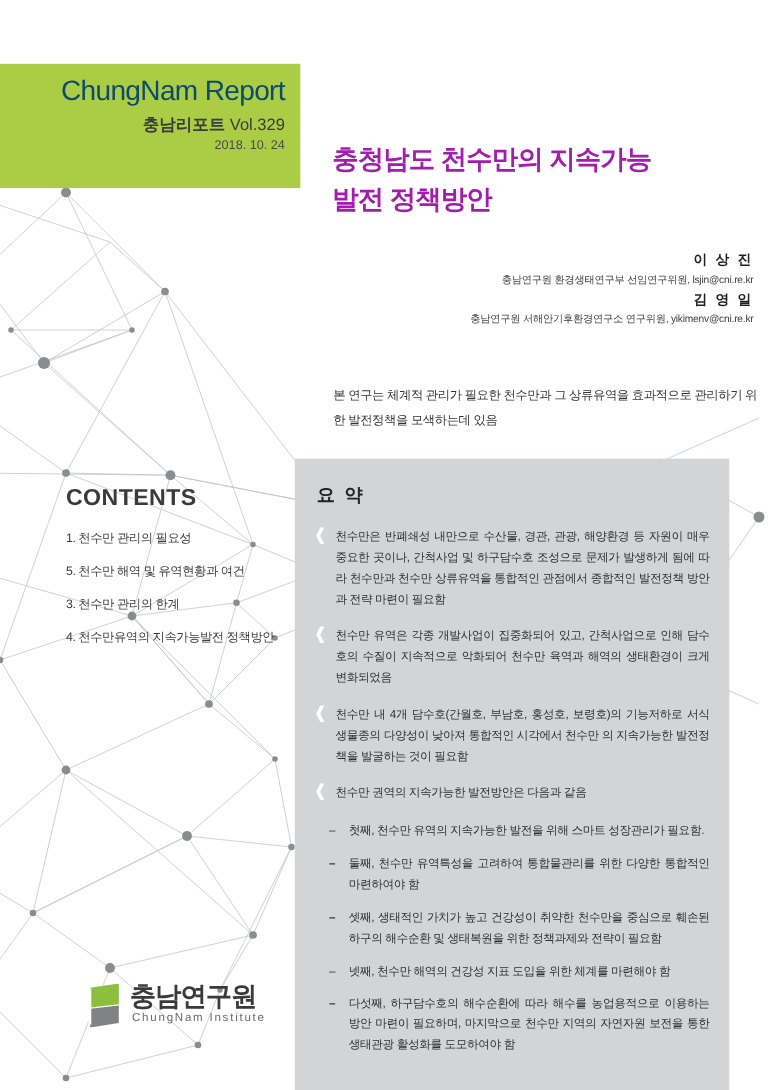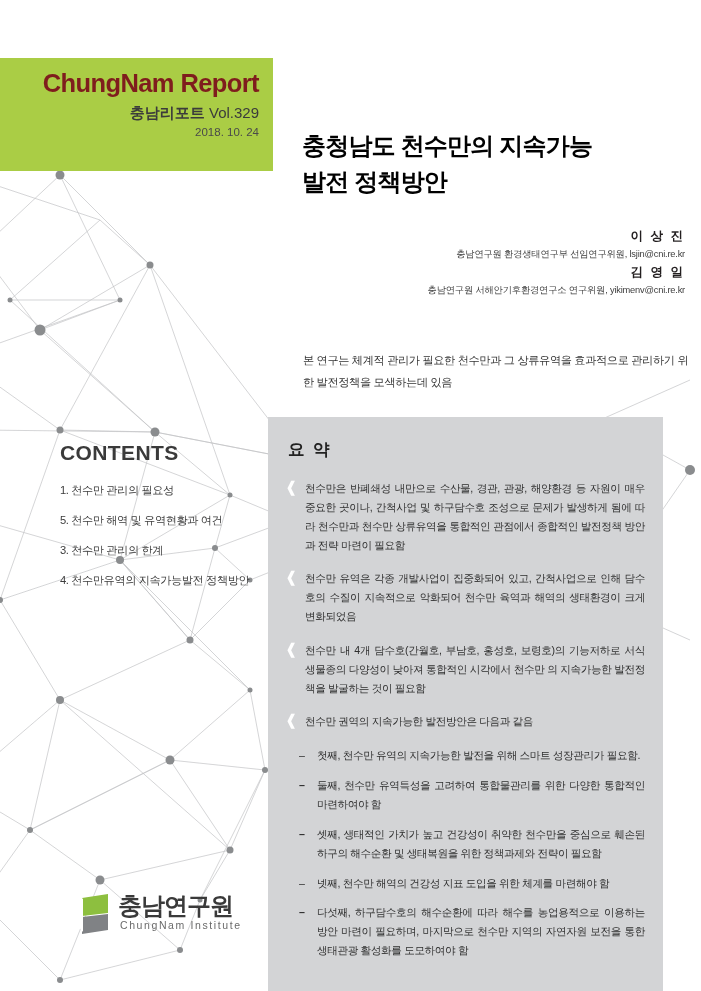--- a/index.html
+++ b/index.html
@@ -15,37 +15,37 @@
   
   .net{position:absolute;left:0;top:0;width:701px;height:991px;z-index:0;pointer-events:none;}
 
   
   .green-block{
     position:absolute;left:0;top:58px;width:273px;height:113px;
     background:#aacd45;z-index:2;
   }
   .brand-en{
     position:absolute;right:14px;top:11px;
-    font-size:25.5px;font-weight:bold;color:#7f1d1d;
+    font-size:25.5px;font-weight:normal;color:#0c4a6e;
     letter-spacing:-0.6px;white-space:nowrap;
   }
   .brand-kr{
     position:absolute;right:14px;top:46px;
     font-size:15px;font-weight:bold;color:#3b3b3b;white-space:nowrap;
   }
   .brand-kr .vol{font-weight:normal;font-size:15px;}
   .brand-date{
     position:absolute;right:14px;top:68px;
     font-size:11.5px;color:#4a4a4a;white-space:nowrap;
   }
 
   
   .title{
     position:absolute;left:302px;top:128px;width:390px;z-index:3;
-    font-size:24px;font-weight:bold;color:#000000;line-height:1.52;
+    font-size:24px;font-weight:bold;color:#a21caf;line-height:1.52;
     letter-spacing:-0.8px;
   }
   .title div{white-space:nowrap;}
 
   
   .authors{position:absolute;right:16px;top:227px;z-index:3;text-align:right;}
   .auth-name{font-size:12.5px;font-weight:bold;color:#231f20;letter-spacing:2px;line-height:1.5;}
   .auth-aff{font-size:9.3px;color:#3d3d3d;line-height:1.85;letter-spacing:-0.2px;}
 
   

